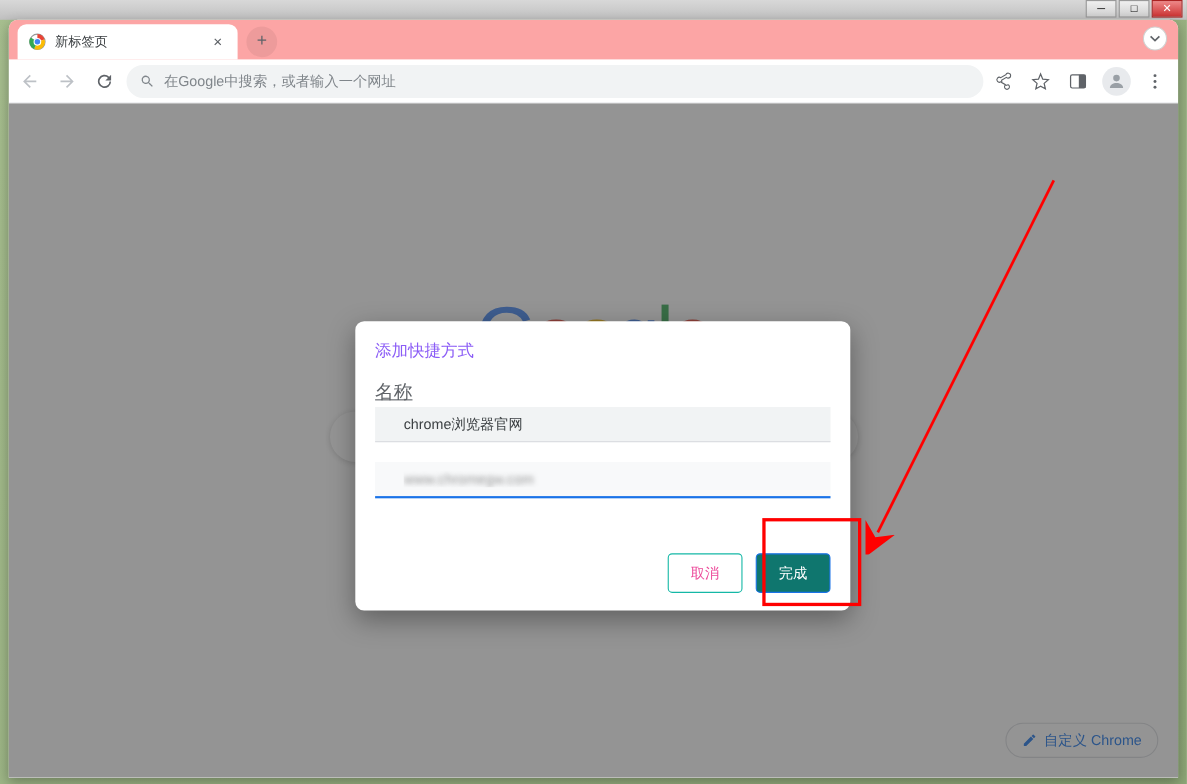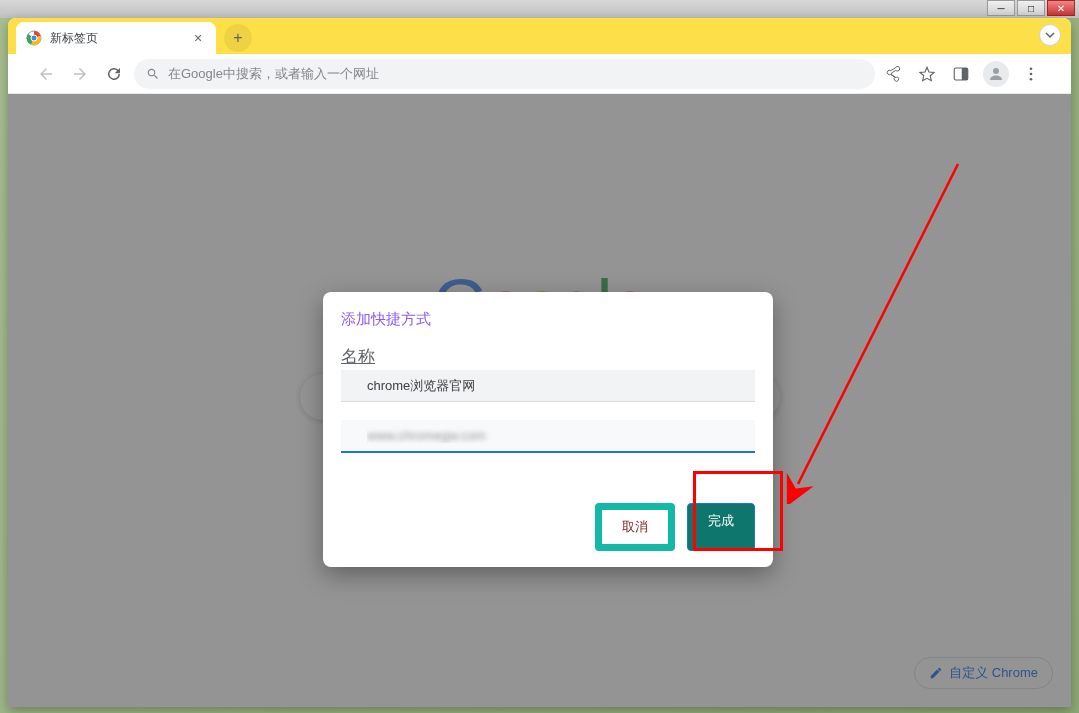--- a/index.html
+++ b/index.html
@@ -8,30 +8,30 @@
     
     .win-titlebar { height: 18px; background: linear-gradient(#d8d8d8, #c0c0c0); position: relative; }
     .win-controls { position: absolute; right: 4px; top: 0; display: flex; gap: 2px; }
     .win-btn { width: 28px; height: 16px; font-size: 10px; display: flex; align-items: center; justify-content: center; border: 1px solid #999; background: linear-gradient(#f0f0f0, #d0d0d0); cursor: default; }
     .win-btn.close { background: linear-gradient(#e88, #c33); color: white; border-color: #a22; }
 
     
     .chrome-window { position: absolute; left: 8px; top: 18px; right: 8px; bottom: 6px; background: #fff; border-radius: 8px 8px 0 0; overflow: hidden; display: flex; flex-direction: column; box-shadow: 0 4px 12px rgba(0,0,0,0.3); }
 
     
-    .tab-strip { height: 36px; background: #fde047; display: flex; align-items: flex-end; padding-left: 8px; position: relative; }
+    .tab-strip { height: 36px; background: #fca5a5; display: flex; align-items: flex-end; padding-left: 8px; position: relative; }
     .tab { height: 32px; min-width: 200px; background: #fff; border-radius: 8px 8px 0 0; display: flex; align-items: center; padding: 0 10px; gap: 8px; font-size: 12px; color: #3c4043; position: relative; }
     .tab-favicon { width: 16px; height: 16px; display: flex; }
     .tab-close { margin-left: auto; font-size: 14px; color: #5f6368; cursor: default; width: 16px; height: 16px; display: flex; align-items: center; justify-content: center; border-radius: 50%; }
     .new-tab-btn { width: 28px; height: 28px; border-radius: 50%; background: rgba(0,0,0,0.06); margin-left: 8px; margin-bottom: 2px; display: flex; align-items: center; justify-content: center; color: #5f6368; font-size: 16px; }
     .tab-strip-right { position: absolute; right: 10px; top: 6px; }
     .chevron-circle { width: 22px; height: 22px; border-radius: 50%; background: #fff; border: 1px solid #d0d0d0; display: flex; align-items: center; justify-content: center; font-size: 10px; color: #5f6368; }
 
     
-    .toolbar { height: 40px; background: #fff; display: flex; align-items: center; padding: 0 24px; gap: 6px; border-bottom: 1px solid #e8eaed; }
+    .toolbar { height: 40px; background: #fff; display: flex; align-items: center; padding: 0 5px; gap: 6px; border-bottom: 1px solid #e8eaed; }
     .nav-btn { width: 28px; height: 28px; border-radius: 50%; display: flex; align-items: center; justify-content: center; color: #5f6368; }
     .nav-btn.disabled { color: #bdc1c6; }
     .omnibox { flex: 1; height: 30px; background: #f1f3f4; border-radius: 15px; display: flex; align-items: center; padding: 0 12px; gap: 8px; color: #80868b; font-size: 13px; }
     .toolbar-right { display: flex; align-items: center; gap: 10px; padding-right: 4px; }
     .toolbar-icon { width: 24px; height: 24px; display: flex; align-items: center; justify-content: center; color: #5f6368; }
     .avatar-icon { width: 26px; height: 26px; border-radius: 50%; background: #e8eaed; display: flex; align-items: center; justify-content: center; }
 
     
     .content { flex: 1; position: relative; background: #fff; }
     .dimmer { position: absolute; inset: 0; background: rgba(60,60,60,0.55); }
@@ -49,21 +49,21 @@
     
     .modal { position: absolute; left: 315px; top: 198px; width: 450px; background: #fff; border-radius: 8px; box-shadow: 0 8px 24px rgba(0,0,0,0.35); padding: 18px 18px 16px 18px; }
     .modal-title { font-size: 15px; color: #8b5cf6; margin-bottom: 16px; }
     .modal-label { font-size: 17px; color: #5f6368; margin-bottom: 2px; text-decoration: underline; }
     .modal-label.active { color: #1a73e8; }
     .modal-input { width: 100%; border: none; border-bottom: 1px solid #dadce0; background: #f1f3f4; padding: 8px 26px; font-size: 13px; color: #3c4043; outline: none; margin-bottom: 18px; }
     .modal-input.active { border-bottom: 2px solid #1a73e8; background: #f8f9fa; }
     .modal-input.blurred { color: transparent; text-shadow: 0 0 5px rgba(80,80,80,0.6); }
     .modal-buttons { display: flex; justify-content: flex-end; gap: 12px; margin-top: 32px; }
     .btn { padding: 8px 20px; border-radius: 4px; font-size: 13px; cursor: default; }
-    .btn-cancel { background: #fff; border: 7px solid #14b8a6; color: #7f1d1d; }
+    .btn-cancel { background: #fff; border: 1px solid #14b8a6; color: #ec4899; }
     .btn-done { background: #0f766e; border: 1px solid #1a73e8; color: #fff; }
 
     
     .red-box { position: absolute; border: 3px solid #f00; pointer-events: none; }
     .arrow-svg { position: absolute; pointer-events: none; }
 
     
     .customize-chip { position: absolute; right: 18px; bottom: 18px; height: 32px; border-radius: 16px; border: 1px solid #dadce0; background: #fff; display: flex; align-items: center; padding: 0 14px; gap: 6px; font-size: 13px; color: #1a73e8; }
 
     svg { display: block; }

